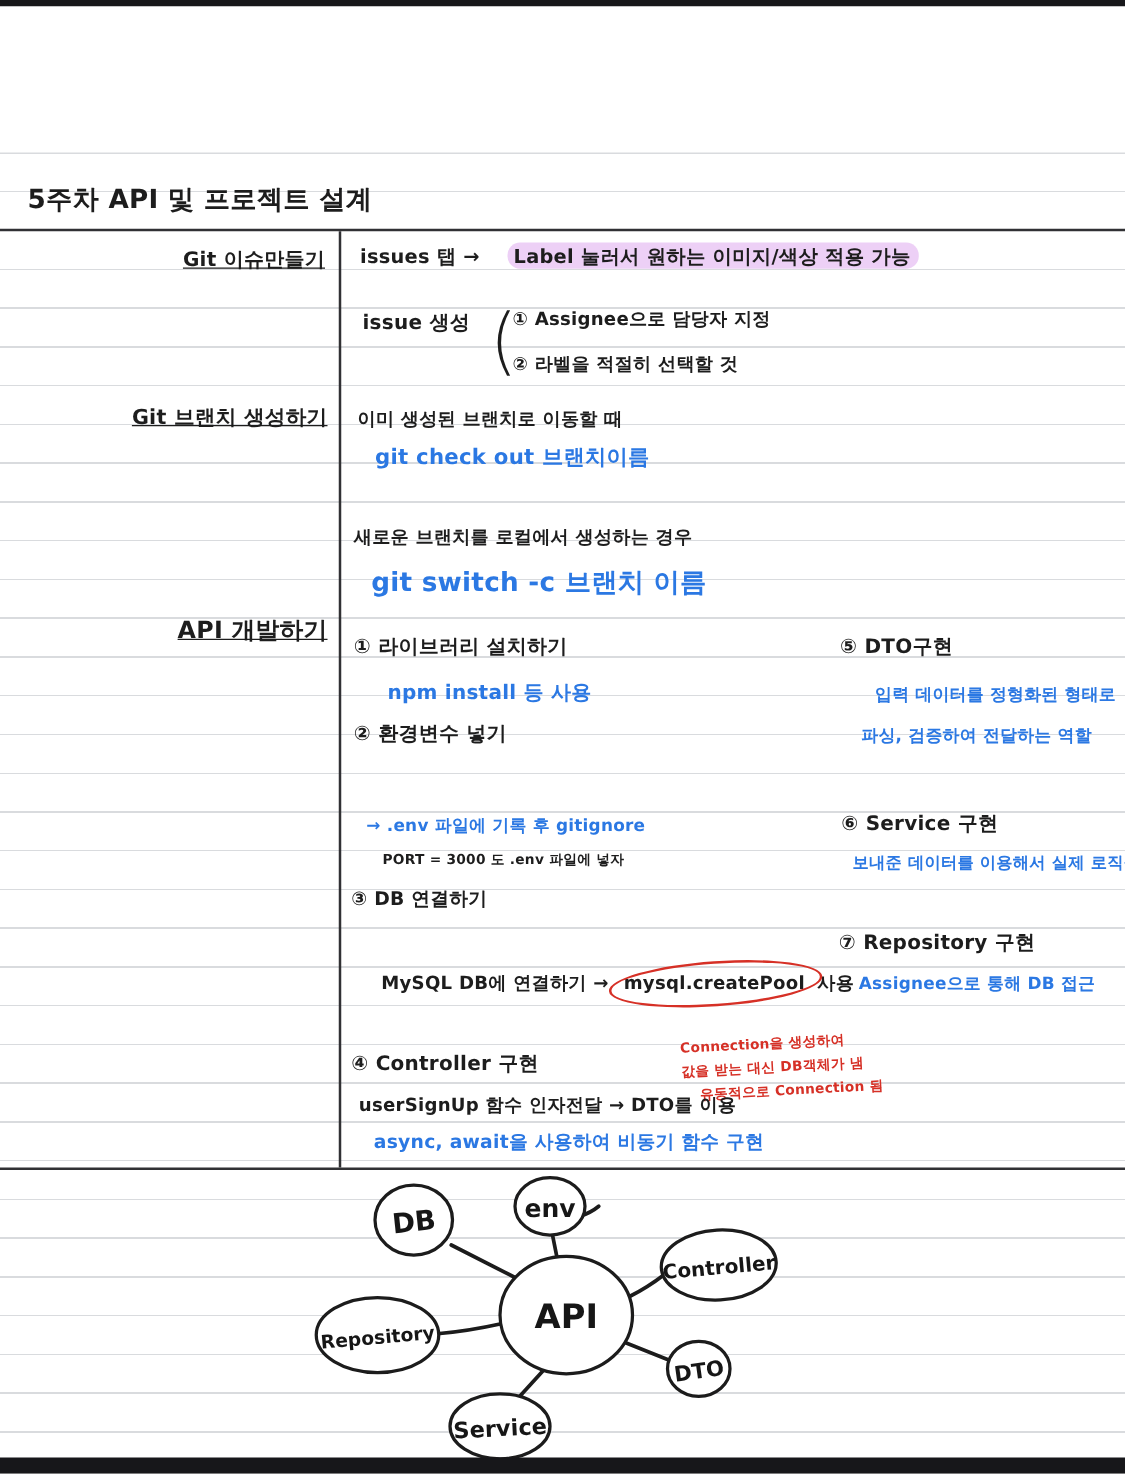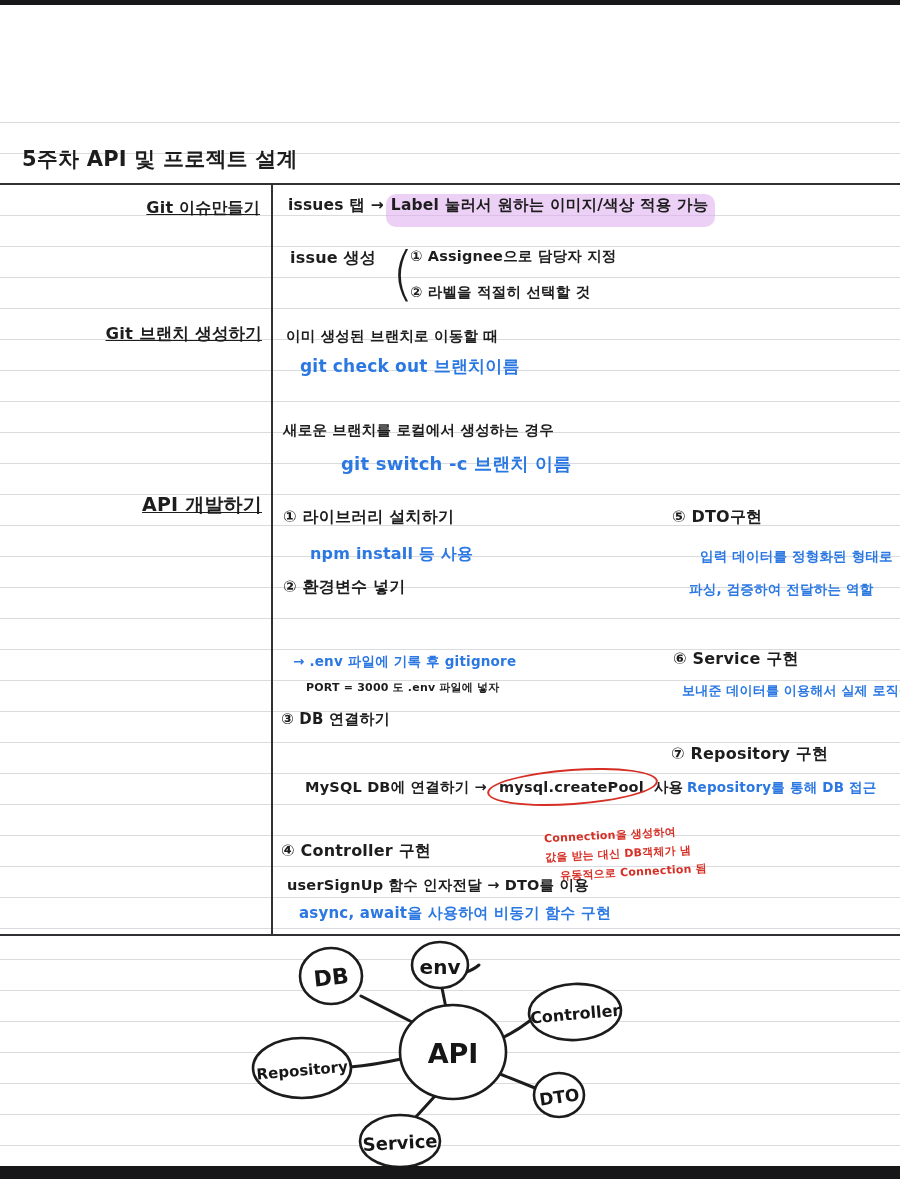--- a/index.html
+++ b/index.html
@@ -21,32 +21,32 @@
   .ink { position:absolute; color:#1d1d1d; white-space:nowrap; font-weight:600;
          letter-spacing:.2px; line-height:1.15; }
   .blue { color:#2b78e3; }
   .red  { color:#d63026; }
   .ta-r { text-align:right;text-decoration:underline; }
 
   .title { left:22px; top:147px; font-size:21px; font-weight:700; }
 
   .lbl-issue  { left:128px; top:199px; width:132px; font-size:16px; }
   .row-issue1 { left:288px; top:197px; font-size:15.5px; }
-  .hl { background:rgba(223,170,238,.55); border-radius:10px; padding:2px 7px 13px 5px; margin-left:2px; }
+  .hl { background:rgba(223,170,238,.55); border-radius:10px; padding:2px 7px 1px 5px; margin-left:22px; }
   .issue-create { left:290px; top:249px; font-size:16px; }
   .brace { left:392px; top:243px; font-size:56px; font-weight:200; line-height:62px;
            transform:scaleY(1.05); color:#1d1d1d; }
   .issue-item1 { left:410px; top:248px; font-size:14.5px; }
   .issue-item2 { left:410px; top:284px; font-size:14.5px;text-align:center; }
 
   .lbl-branch { left:58px; top:325px; width:204px; font-size:16.5px; }
   .br-case1 { left:286px; top:328px; font-size:14.5px; }
   .br-cmd1  { left:300px; top:357px; font-size:17px; }
   .br-case2 { left:283px; top:422px; font-size:14.5px; }
-  .br-cmd2  { left:297px; top:454px; font-size:18px;margin-left:44px; }
+  .br-cmd2  { left:297px; top:454px; font-size:21px; }
 
   .lbl-api { left:128px; top:494px; width:134px; font-size:19px; }
   .s1      { left:283px; top:508px; font-size:16px; }
   .s1n     { left:310px; top:545px; font-size:16px; }
   .s2      { left:283px; top:578px; font-size:16px; }
   .s2d     { left:287px; top:627px; font-size:13px; }
   .s2n1    { left:293px; top:654px; font-size:13.5px; }
   .s2n2    { left:306px; top:682px; font-size:11px; }
   .s3      { left:281px; top:711px; font-size:15px; }
   .s3n     { left:305px; top:745px; font-size:15px; }
@@ -121,21 +121,21 @@
   </div>
   <div class="ink s4row">userSignUp 함수 인자전달 →  DTO를 이용</div>
   <div class="ink s4n blue">async, await을 사용하여 비동기 함수 구현</div>
 
   <div class="ink s5">⑤ DTO구현</div>
   <div class="ink s5n1 blue">입력 데이터를 정형화된 형태로</div>
   <div class="ink s5n2 blue">파싱, 검증하여 전달하는 역할</div>
   <div class="ink s6">⑥ Service 구현</div>
   <div class="ink s6n blue">보내준 데이터를 이용해서 실제 로직을 구현</div>
   <div class="ink s7">⑦ Repository 구현</div>
-  <div class="ink s7n blue">Repository를 통해 DB 접근</div>
+  <div class="ink s7n blue">Assignee으로 통해 DB 접근</div>
 
   <div class="diagram">
     <svg viewBox="0 0 432 232" xmlns="http://www.w3.org/2000/svg">
       <path class="node-line" d="M208,70 L204,50"></path>
       <path class="node-line" d="M174,84 L123,58"></path>
       <path class="node-line" d="M266,99 Q280,92 293,82"></path>
       <path class="node-line" d="M262,136 L297,150"></path>
       <path class="node-line" d="M197,158 Q186,170 176,181"></path>
       <path class="node-line" d="M163,121 Q136,127 112,129"></path>
       <path class="node-line" d="M226,35 Q235,32 241,27"></path>

